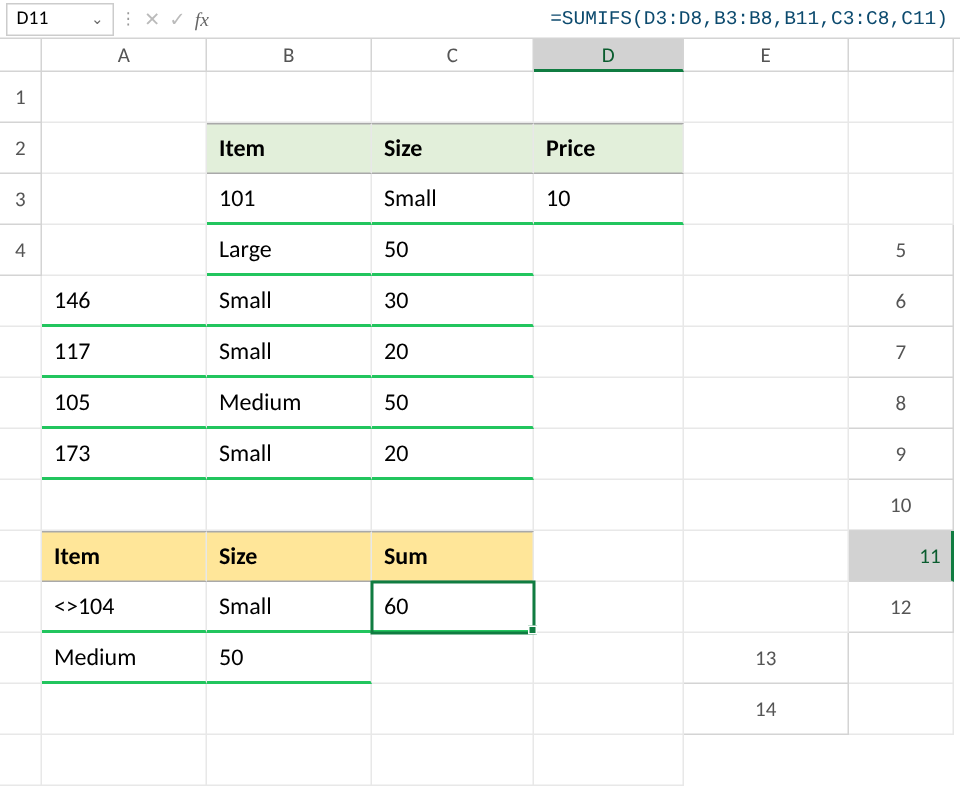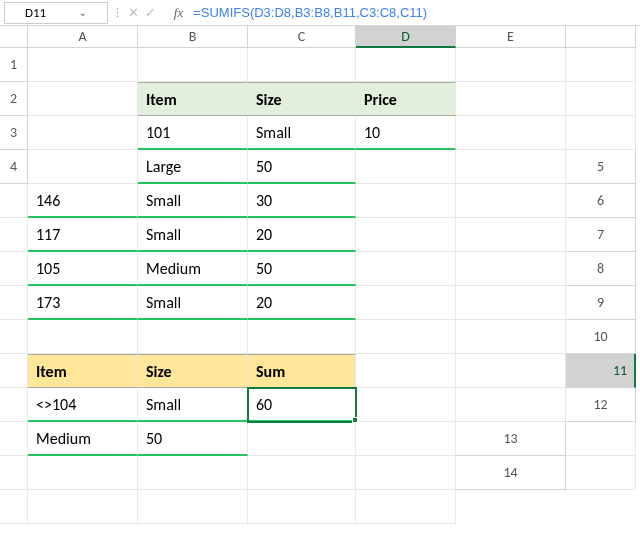--- a/index.html
+++ b/index.html
@@ -16,26 +16,26 @@
   .top-bar {
     display: flex;
     align-items: center;
     height: 26px;
     border-bottom: 1px solid #d4d4d4;
     background: #fff;
     padding: 0 4px;
     gap: 4px;
   }
   .name-box {
-    width: 104px;
+    width: 72px;
     height: 22px;
     border: 1px solid #ccc;
     display: flex;
     align-items: center;
-    padding: 0 20px;
+    padding: 0 6px;
     font-size: 13px;
     background: #fff;
     position: relative;
     gap: 16px;
   }
   .name-box .chev {
     margin-left: auto;
     font-size: 10px;
     color: #666;
   }
@@ -44,30 +44,30 @@
     align-items: center;
     gap: 6px;
     color: #999;
     font-size: 13px;
     padding: 0 2px;
   }
   .fx-icons .fx {
     font-style: italic;
     color: #666;
     font-family: 'Times New Roman', serif;
-    margin-left: 12px;
   }
   .formula-input {
     flex: 1;
     height: 22px;
     border: none;
     font-size: 13px;
     padding: 0 4px;
-    color: #3b82f6;
-    font-family: Liberation Sans, sans-serif;
+    color: #0c4a6e;
+    font-family: Liberation Mono, monospace;
+    text-align: right;
   }
   .sheet {
     position: relative;
     display: grid;
     grid-template-columns: 28px 110px 110px 108px 100px 110px 70px;
     grid-template-rows: 22px repeat(14, 34px);
   }
   .colhead, .rowhead, .corner {
     background: #fff;
     border-right: 1px solid #d4d4d4;

